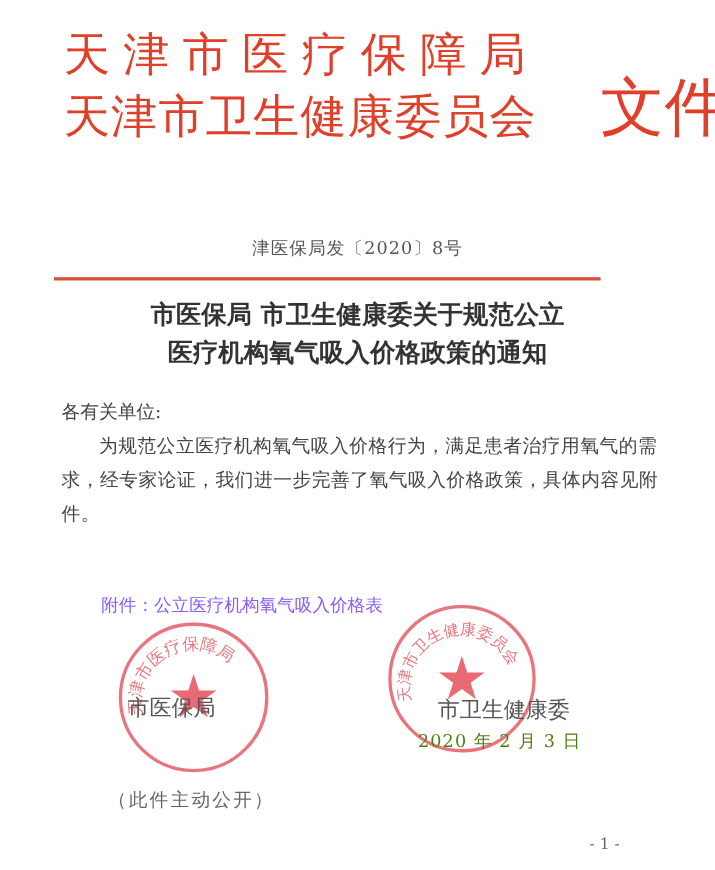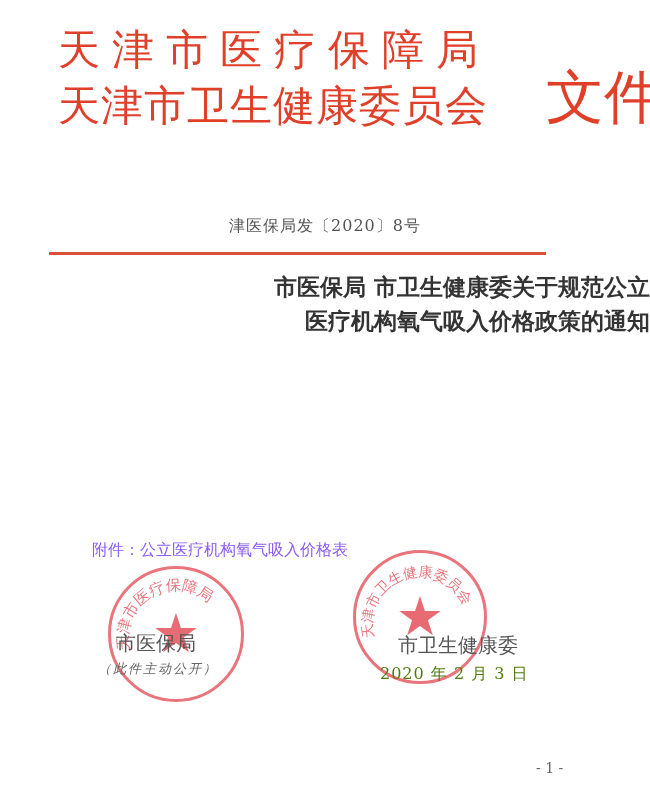--- a/index.html
+++ b/index.html
@@ -29,21 +29,21 @@
       text-align: center; font-size: 16px; color: #555;
       letter-spacing: 1px;
     }
     .red-rule {
       position: absolute; left: 49px; top: 252px; width: 497px; height: 3px;
       background: #d9503a;
     }
 
     .notice-title {
       position: absolute; left: 0; width: 650px; top: 270px;
-      text-align: right; font-weight: bold; font-size: 23px; line-height: 34px;
+      text-align: center; font-weight: bold; font-size: 23px; line-height: 34px;
       color: #333;
     }
     .notice-title .t-line { display: block; white-space: nowrap; }
 
     .body-text { position: absolute; left: 56px; top: 360px; width: 560px; font-size: 17px; line-height: 31px; color: #444; }
     .salutation { display: block; }
     .para { display: block; text-indent: 2em; letter-spacing: 0.5px; }
     .para2 { display: block; text-indent: 2em; }
 
     .attachment { position: absolute; left: 92px; top: 540px; font-size: 16px; color: #8b5cf6; white-space: nowrap; }
@@ -59,21 +59,21 @@
       color: rgba(226, 70, 80, 0.8); font-size: 54px; line-height: 54px;
     }
     .stamp-arc {
       position: absolute; left: 0; top: 0; width: 100%; height: 100%;
     }
 
     .signer { position: absolute; font-size: 20px; color: #555; white-space: nowrap; }
     .signer.a { left: 116px; top: 630px; }
     .signer.b { left: 398px; top: 632px; }
     .sign-date { position: absolute; left: 380px; top: 664px; font-size: 16px; color: #4d7c0f; white-space: nowrap; letter-spacing: 1px; }
-    .public-note { position: absolute; left: 98px; top: 660px; font-size: 13px; color: #666; white-space: nowrap; letter-spacing: 2px; font-style: italic; }
+    .public-note { position: absolute; left: 98px; top: 716px; font-size: 17px; color: #666; white-space: nowrap; letter-spacing: 2px; }
 
     .page-number { position: absolute; left: 536px; top: 760px; font-size: 14px; color: #666; white-space: nowrap; }
   </style>
 </head>
 <body>
 
 <div>
 
   <div class="header-title-block">
     <div class="header-line l1">天津市医疗保障局</div>
@@ -83,20 +83,22 @@
 
   <div class="doc-number">津医保局发〔2020〕8号</div>
   <div class="red-rule"></div>
 
   <div class="notice-title">
     <span class="t-line">市医保局  市卫生健康委关于规范公立</span>
     <span class="t-line">医疗机构氧气吸入价格政策的通知</span>
   </div>
 
   <div class="body-text">
+    <span class="salutation">各有关单位:</span>
+    <span class="para">为规范公立医疗机构氧气吸入价格行为，满足患者治疗用氧气的需求，经专家论证，我们进一步完善了氧气吸入价格政策，具体内容见附件。</span>
   </div>
 
   <div class="attachment">附件：公立医疗机构氧气吸入价格表</div>
 
   <div class="stamp s1">
     <svg class="stamp-arc" viewBox="0 0 136 136">
       <defs>
           <path id="arc1" d="M 22 92 A 50 50 0 1 1 114 92"></path>
         </defs>
       <text font-size="16" fill="rgba(226,70,80,0.75)" font-family="DejaVu Serif, serif"><textPath href="#arc1" startOffset="4%">天津市医疗保障局</textPath></text>

